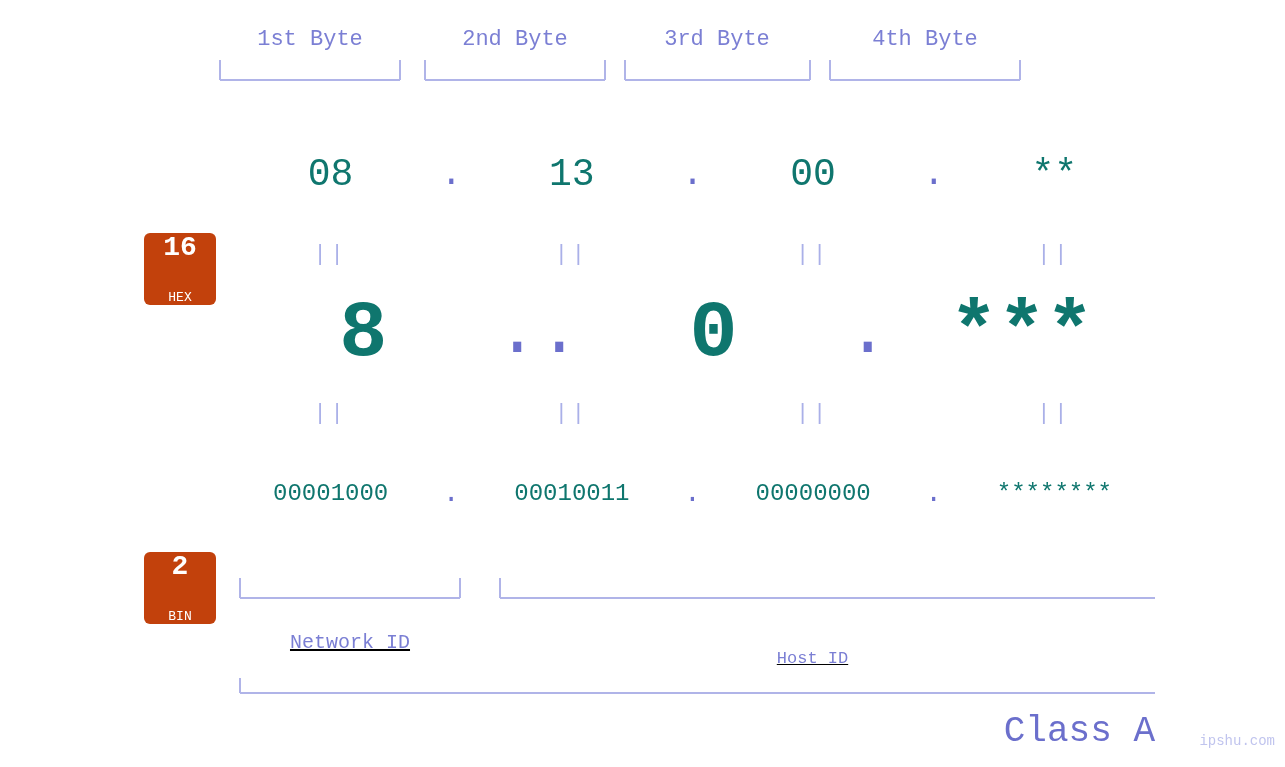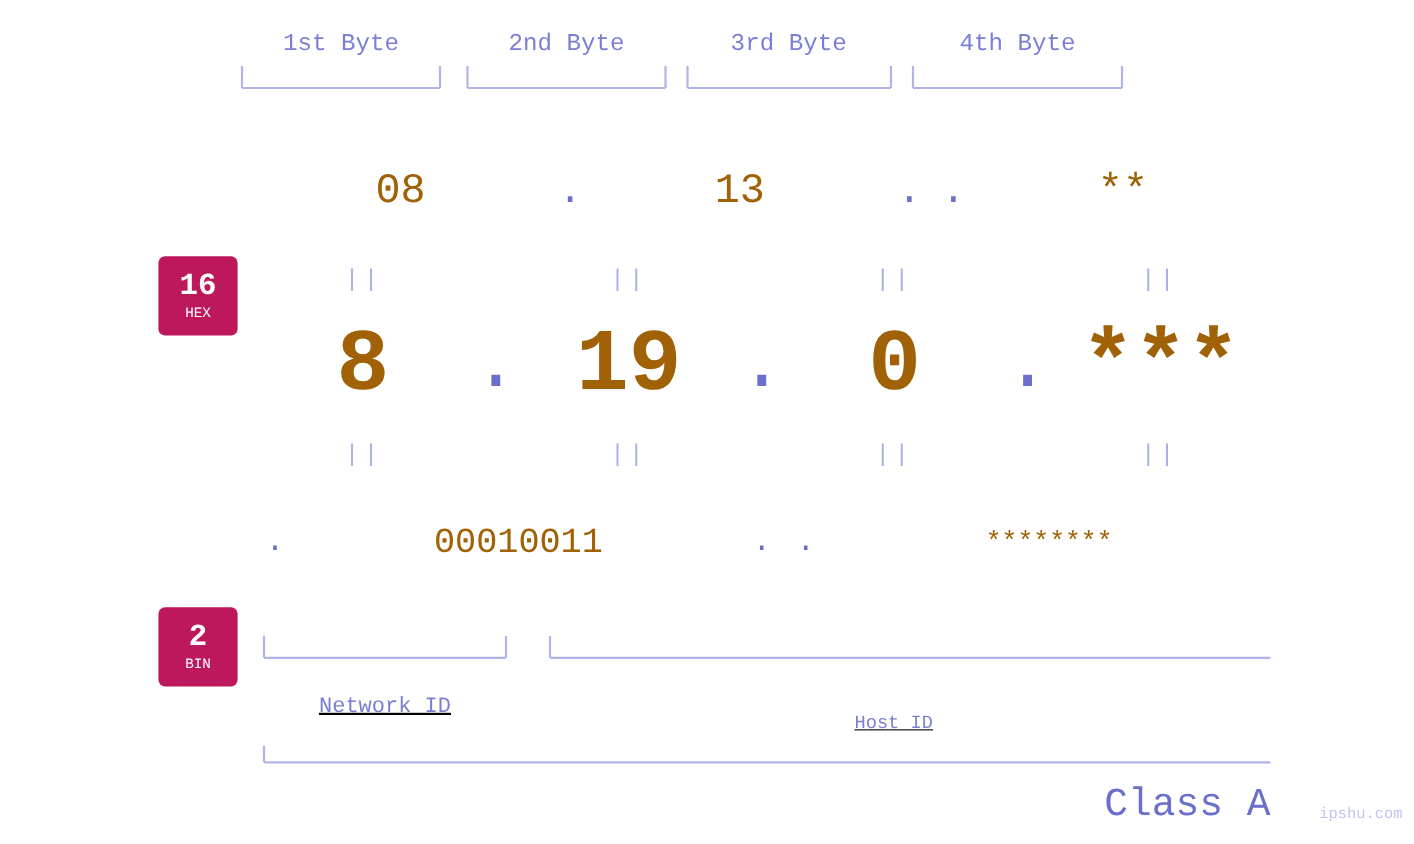--- a/index.html
+++ b/index.html
@@ -28,29 +28,29 @@
       display: flex;
       flex-direction: column;
       justify-content: space-around;
       align-items: center;
       padding: 20px 0;
       width: 100px;
       flex-shrink: 0;
     }
 
     .base-badge {
-      background-color: #be185d;
+      background-color: #c2410c;
       color: white;
       border-radius: 6px;
       width: 72px;
       height: 72px;
       display: flex;
       flex-direction: column;
       align-items: center;
-      justify-content: center;
+      justify-content: space-between;
     }
 
     .base-number {
       font-size: 28px;
       font-weight: bold;
       line-height: 1.1;
     }
 
     .base-name {
       font-size: 13px;
@@ -75,21 +75,21 @@
     .ip-row.hex-row { padding-top: 20px; }
     .ip-row.dec-row { }
     .ip-row.bin-row { padding-bottom: 10px; }
 
     .cell {
       flex: 1;
       text-align: center;
       display: flex;
       align-items: center;
       justify-content: center;
-      color: #a16207;
+      color: #0f766e;
     }
 
     .cell.value {
       font-size: 42px;
     }
 
     .hex-row .cell.value {
       font-size: 38px;
     }
 
@@ -200,58 +200,60 @@
       </div>
     </div>
 
     <div class="ip-grid">
 
       <div class="ip-row hex-row">
         <div class="cell value">08</div>
         <div class="cell dot">.</div>
         <div class="cell value">13</div>
         <div class="cell dot">.</div>
+        <div class="cell value">00</div>
         <div class="cell dot">.</div>
         <div class="cell value">**</div>
       </div>
 
       <div class="equals-row">
         <div class="equals-cell">||</div>
         <div style="flex:0 0 40px;"></div>
         <div class="equals-cell">||</div>
         <div style="flex:0 0 40px;"></div>
         <div class="equals-cell">||</div>
         <div style="flex:0 0 40px;"></div>
         <div class="equals-cell">||</div>
       </div>
 
       <div class="ip-row dec-row">
         <div class="cell value">8</div>
         <div class="cell dot" style="font-size:70px;">.</div>
-        <div class="cell value">19</div>
         <div class="cell dot" style="font-size:70px;">.</div>
         <div class="cell value">0</div>
         <div class="cell dot" style="font-size:70px;">.</div>
         <div class="cell value">***</div>
       </div>
 
       <div class="equals-row">
         <div class="equals-cell">||</div>
         <div style="flex:0 0 40px;"></div>
         <div class="equals-cell">||</div>
         <div style="flex:0 0 40px;"></div>
         <div class="equals-cell">||</div>
         <div style="flex:0 0 40px;"></div>
         <div class="equals-cell">||</div>
       </div>
 
       <div class="ip-row bin-row">
+        <div class="cell value" style="font-size:24px;">00001000</div>
         <div class="cell dot" style="font-size:28px;">.</div>
-        <div class="cell value" style="font-size:32px;">00010011</div>
+        <div class="cell value" style="font-size:24px;">00010011</div>
         <div class="cell dot" style="font-size:28px;">.</div>
+        <div class="cell value" style="font-size:24px;">00000000</div>
         <div class="cell dot" style="font-size:28px;">.</div>
         <div class="cell value" style="font-size:24px;">********</div>
       </div>
 
       <svg height="50" width="100%">
         <g stroke="#b0b4e8" stroke-width="2" fill="none">
 
           <line x1="10" y1="10" x2="10" y2="30"></line>
           <line x1="10" y1="30" x2="230" y2="30"></line>
           <line x1="230" y1="30" x2="230" y2="10"></line>

